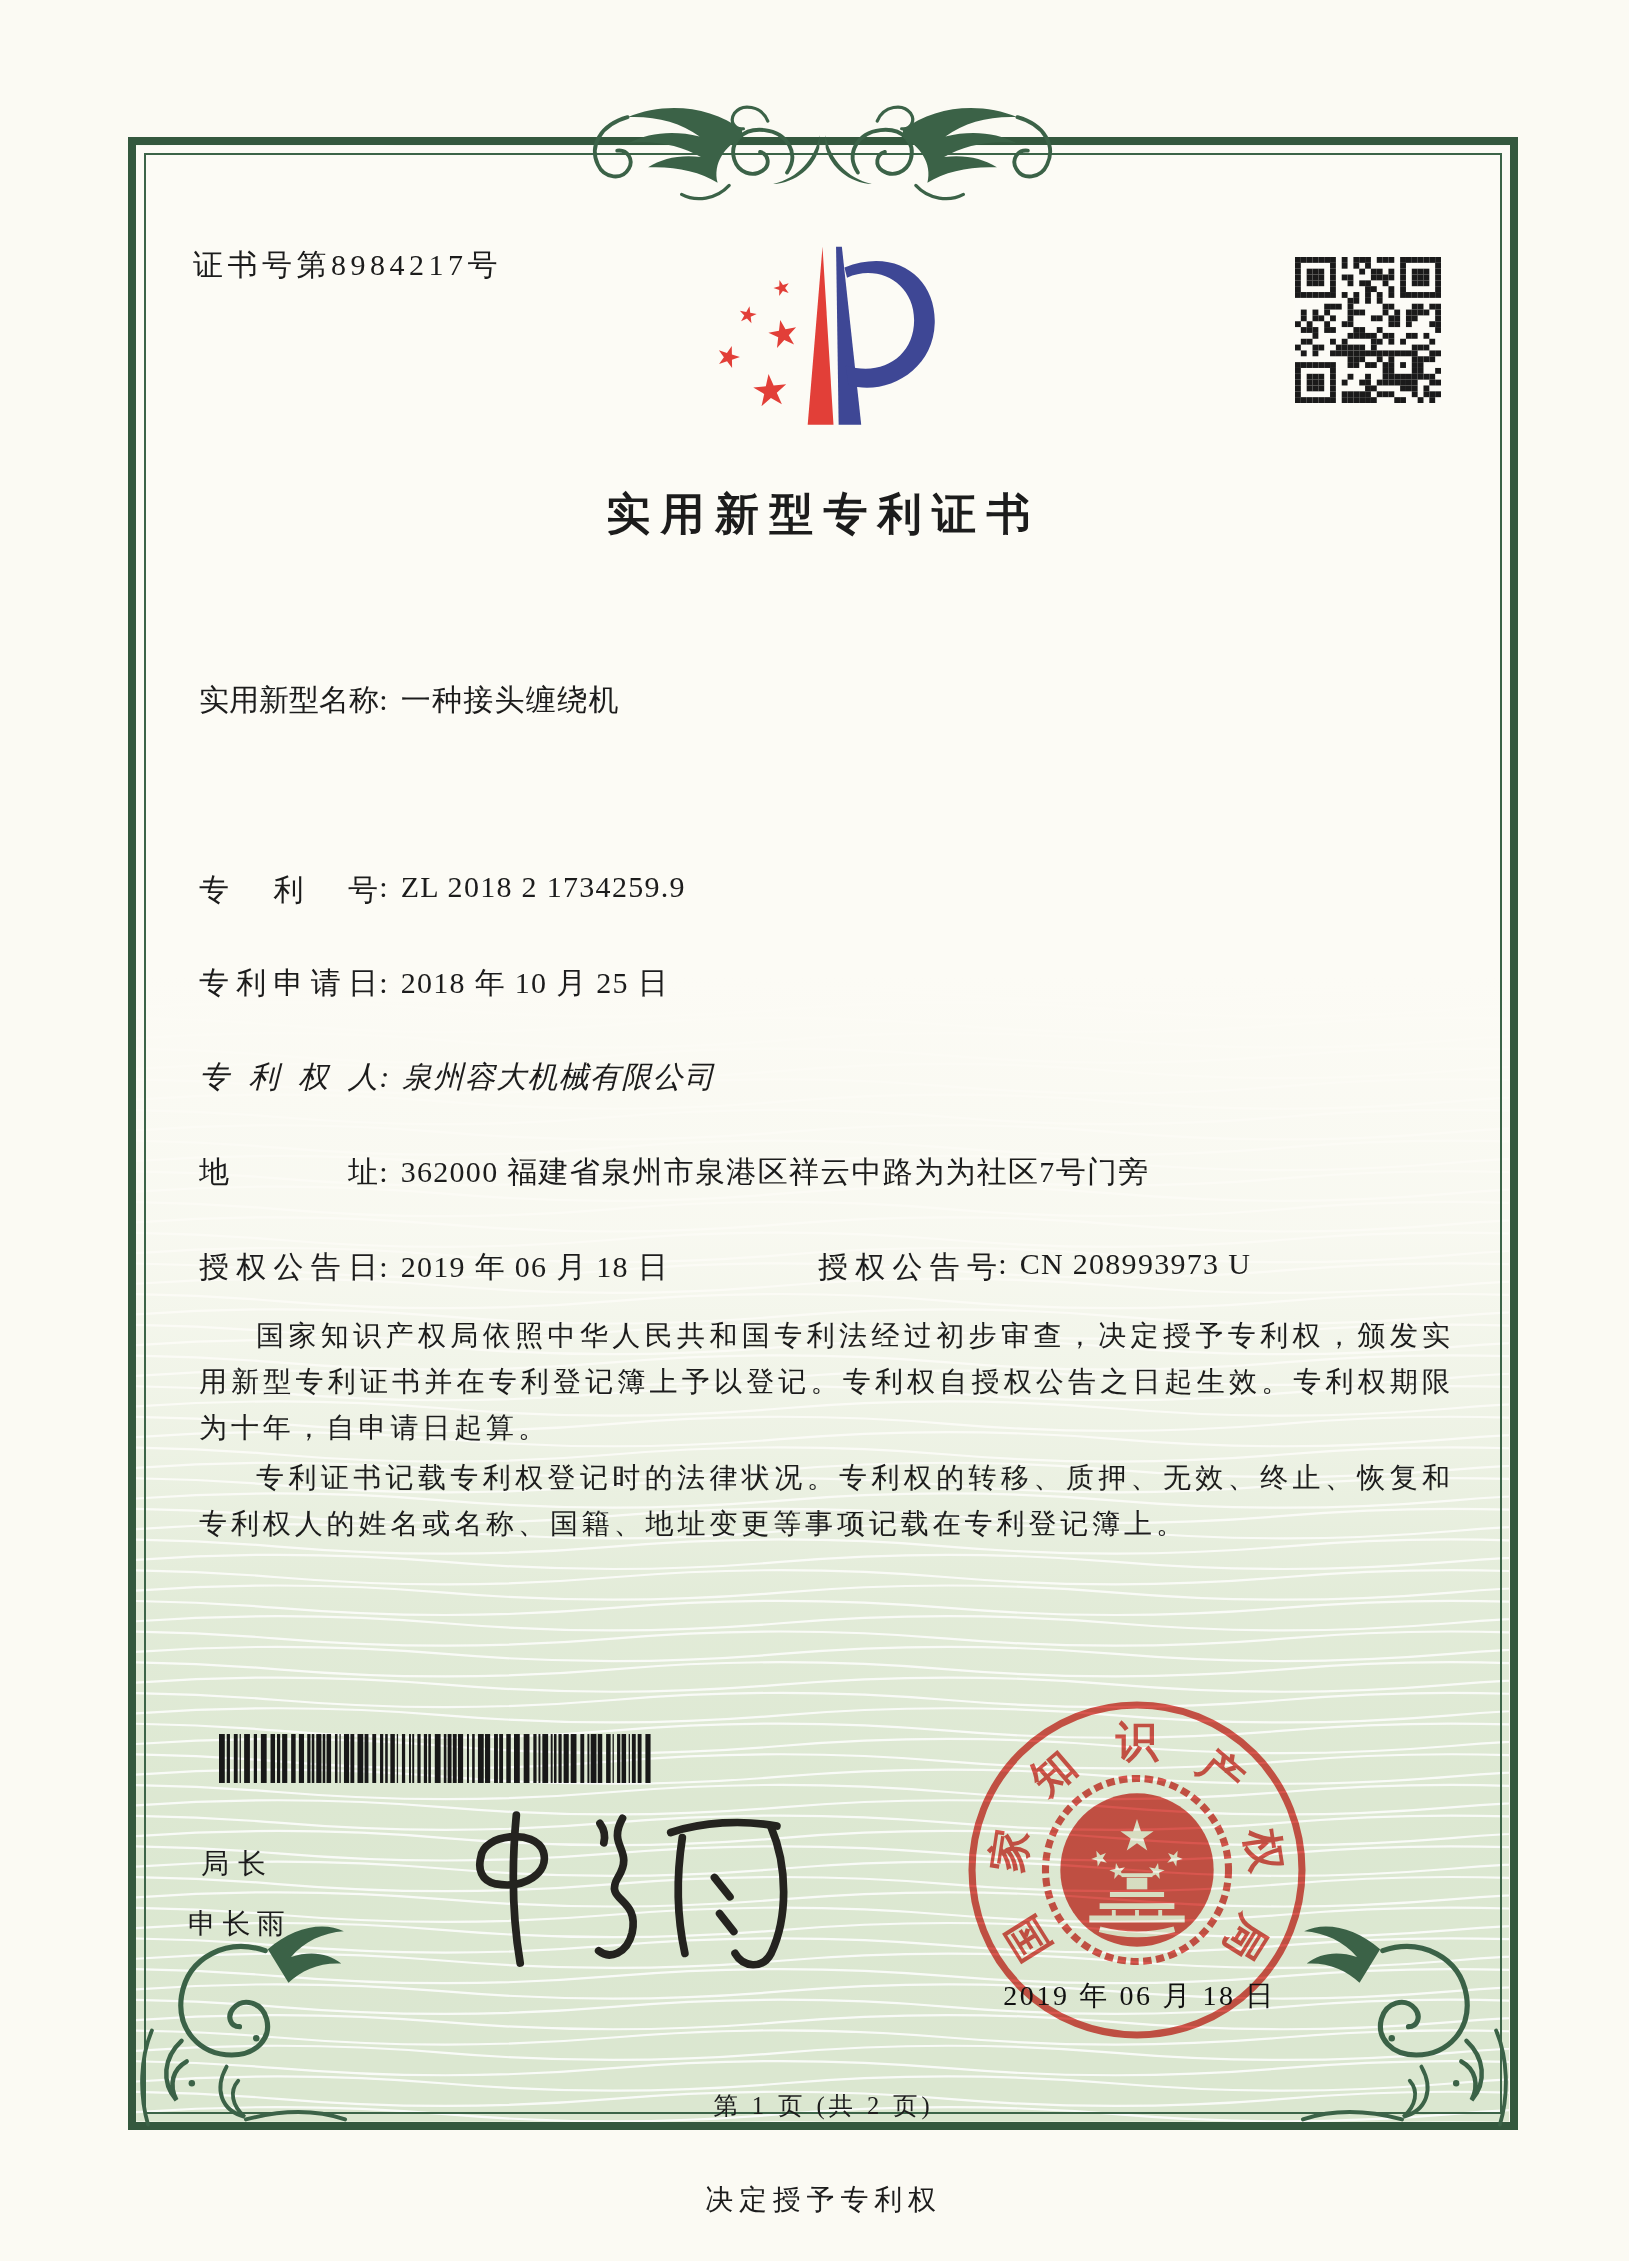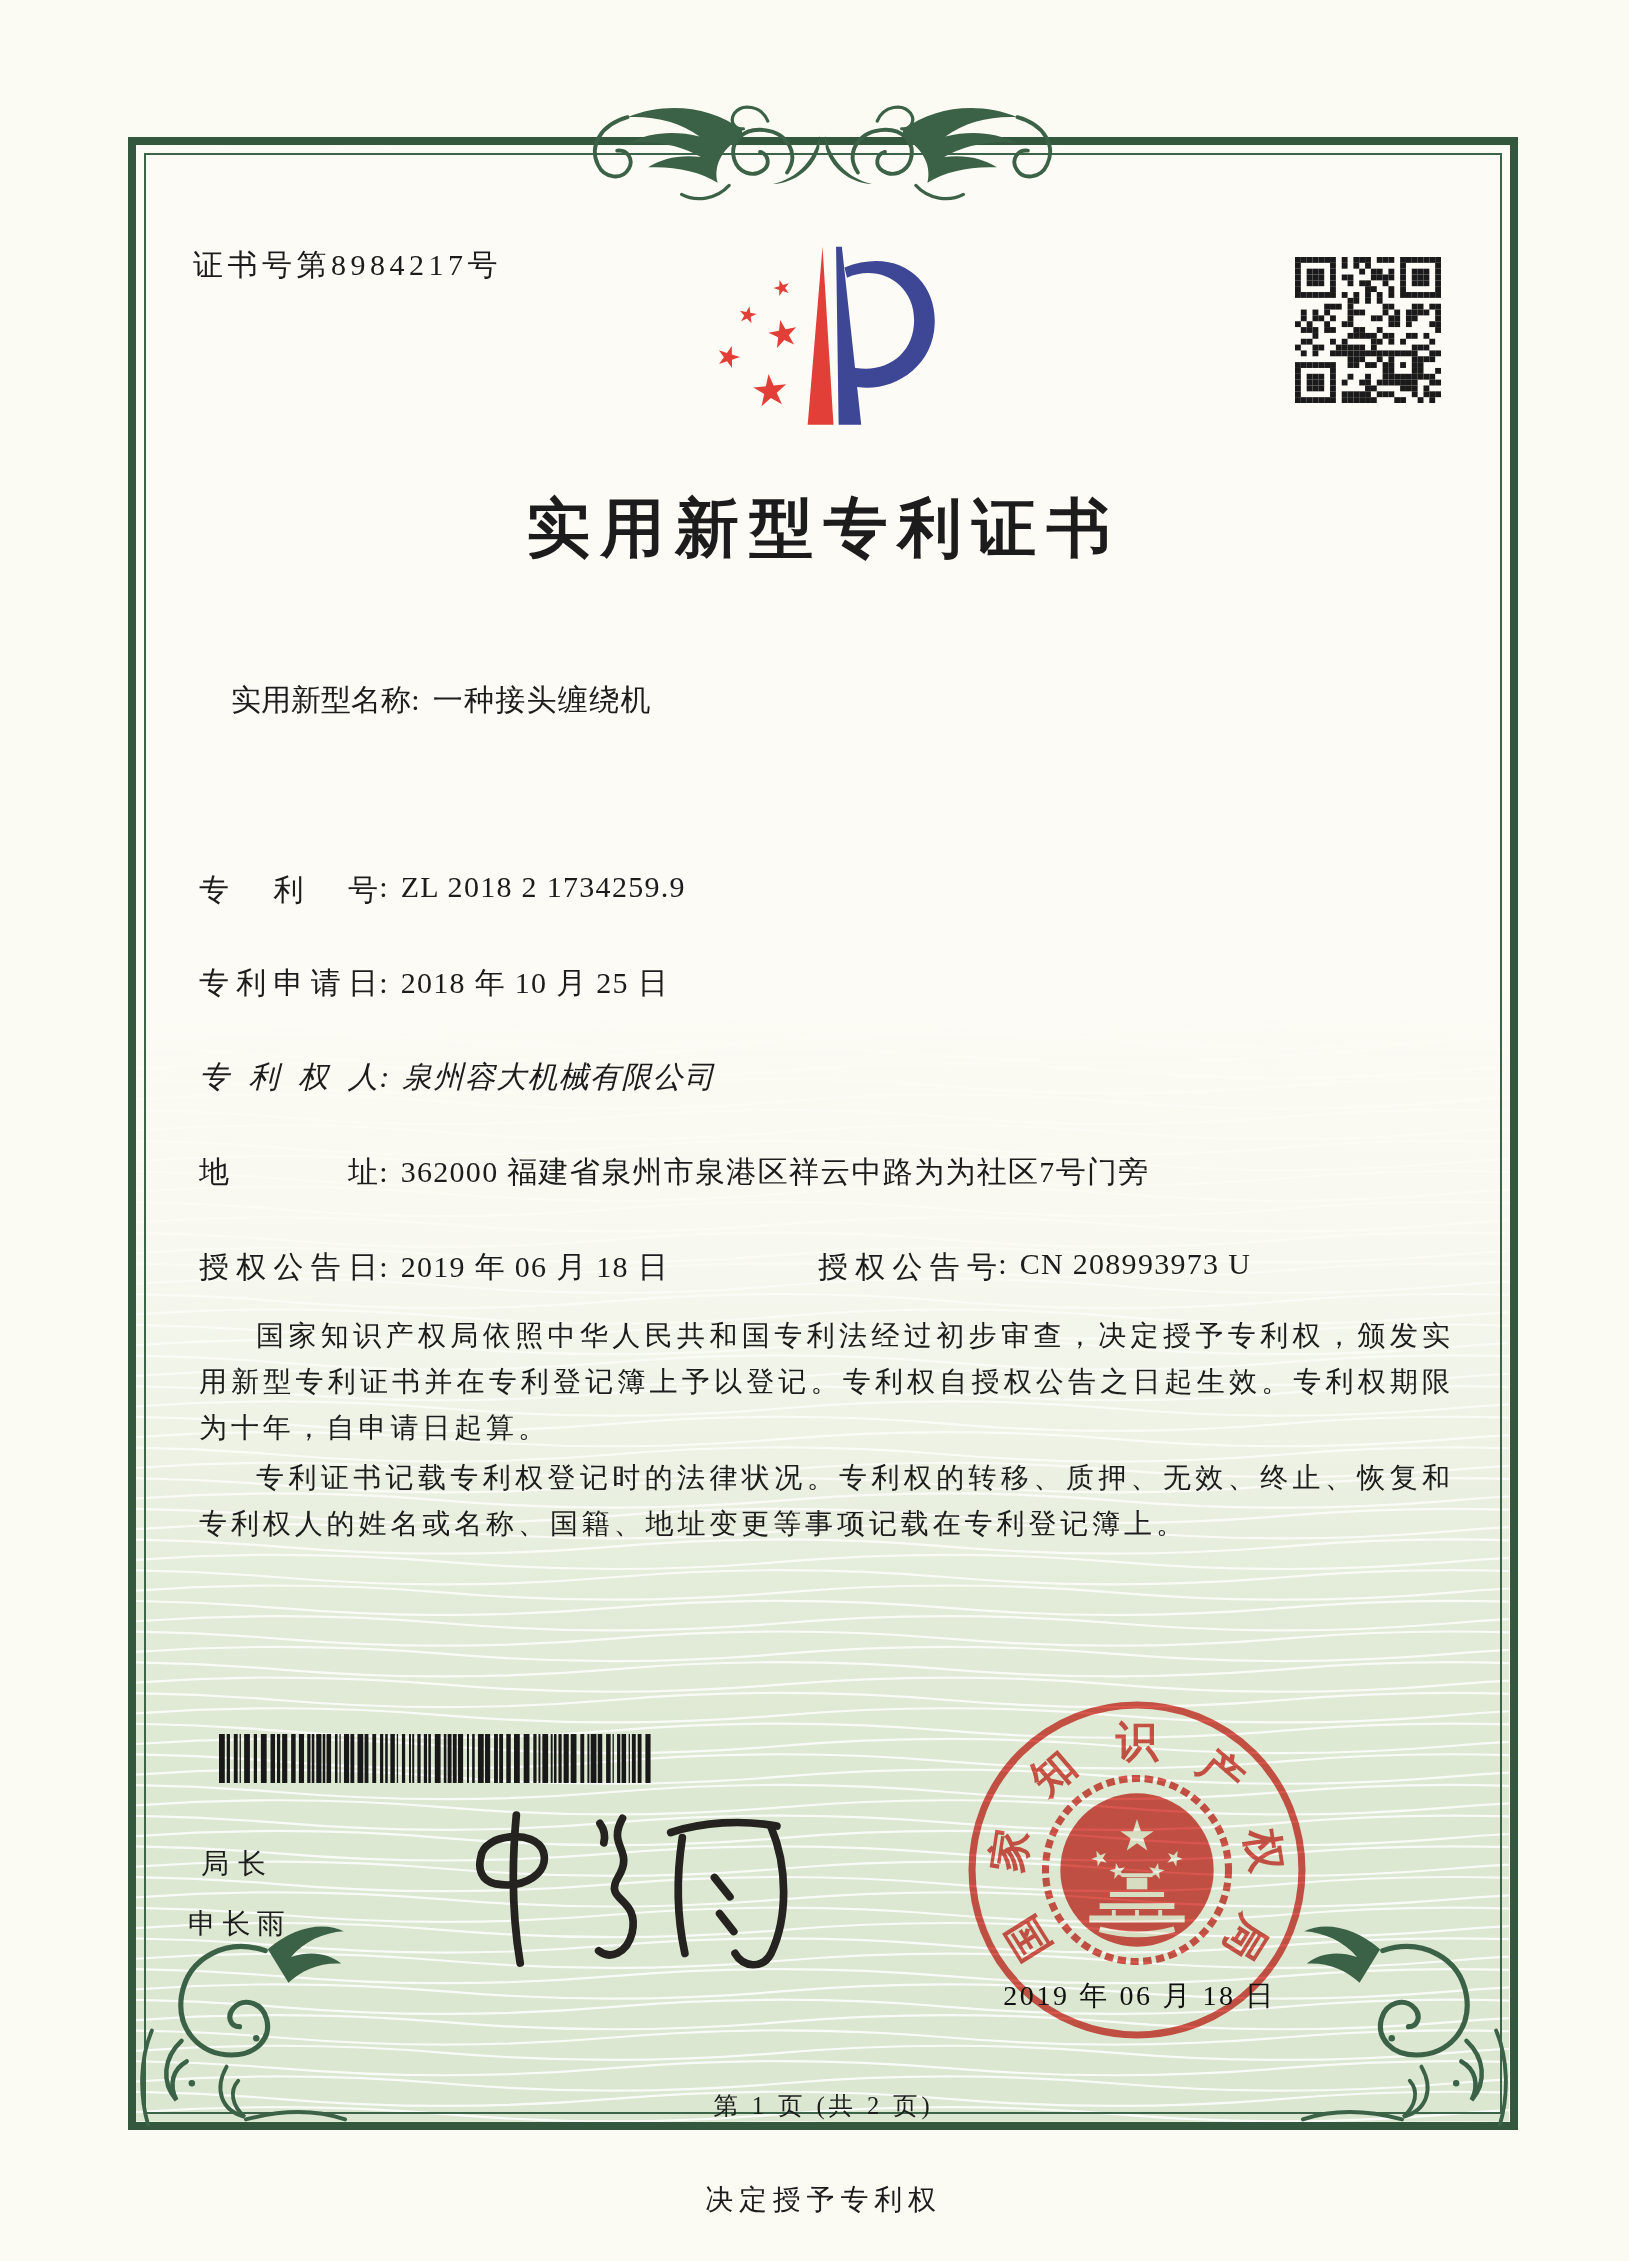--- a/index.html
+++ b/index.html
@@ -11,21 +11,21 @@
   
   .frame-outer{position:absolute;left:128px;top:137px;right:112px;bottom:131px;
                border:8.4px solid #34583e;z-index:1;}
   .frame-inner{position:absolute;left:144px;top:153px;right:128px;bottom:147px;
                border:2.6px solid #3c6448;z-index:1;}
   .orn{position:absolute;z-index:2;}
   .content{position:absolute;z-index:3;}
   .cert-no{left:193px;top:245px;font-size:30px;letter-spacing:4.5px;}
   .logo-box{left:709px;top:237px;width:258px;height:195px;}
   .qr-box{left:1295px;top:257px;width:146px;height:146px;background:#fcfbf6;}
-  .doc-title{left:129px;top:485px;width:1389px;text-align:center;font-size:64px;
+  .doc-title{left:129px;top:485px;width:1389px;text-align:center;font-size:44px;
              font-weight:bold;letter-spacing:10.3px;}
   .row{position:absolute;left:199px;font-size:30px;white-space:nowrap;z-index:3;}
   .flabel{display:inline-block;width:179px;text-align:justify;text-align-last:justify;
           -moz-text-align-last:justify;vertical-align:top;}
   .colon{display:inline-block;margin-left:1.3px;}
   .fvalue{margin-left:13px;letter-spacing:1.3px;}
   .grant-right{position:absolute;left:619px;top:0;}
   .paras{left:199px;top:1313px;width:1255px;font-size:28px;line-height:46px;
          letter-spacing:3.9px;text-align:justify;word-break:break-all;}
   .paras p{margin:0 0 3.9px 0;text-indent:57px;}
@@ -552,21 +552,21 @@
       <rect x="108" y="216" width="9" height="9" fill="#1a1a1a"></rect>
       <rect x="117" y="216" width="9" height="9" fill="#1a1a1a"></rect>
       <rect x="153" y="216" width="9" height="9" fill="#1a1a1a"></rect>
       <rect x="162" y="216" width="9" height="9" fill="#1a1a1a"></rect>
       <rect x="189" y="216" width="9" height="9" fill="#1a1a1a"></rect>
       <rect x="207" y="216" width="9" height="9" fill="#1a1a1a"></rect>
     </svg>
 
   <div class="content doc-title">实用新型专利证书</div>
 
-  <div class="row" style="top:680px;margin-left:32px;">
+  <div class="row" style="top:680px;">
     <span class="flabel">实用新型名称</span><span class="colon">:</span><span class="fvalue">一种接头缠绕机</span>
   </div>
   <div class="row" style="top:870px;">
     <span class="flabel">专利号</span><span class="colon">:</span><span class="fvalue">ZL 2018 2 1734259.9</span>
   </div>
   <div class="row" style="top:963px;">
     <span class="flabel">专利申请日</span><span class="colon">:</span><span class="fvalue">2018 年 10 月 25 日</span>
   </div>
   <div class="row" style="top:1057px;font-style:italic;">
     <span class="flabel">专利权人</span><span class="colon">:</span><span class="fvalue">泉州容大机械有限公司</span>

